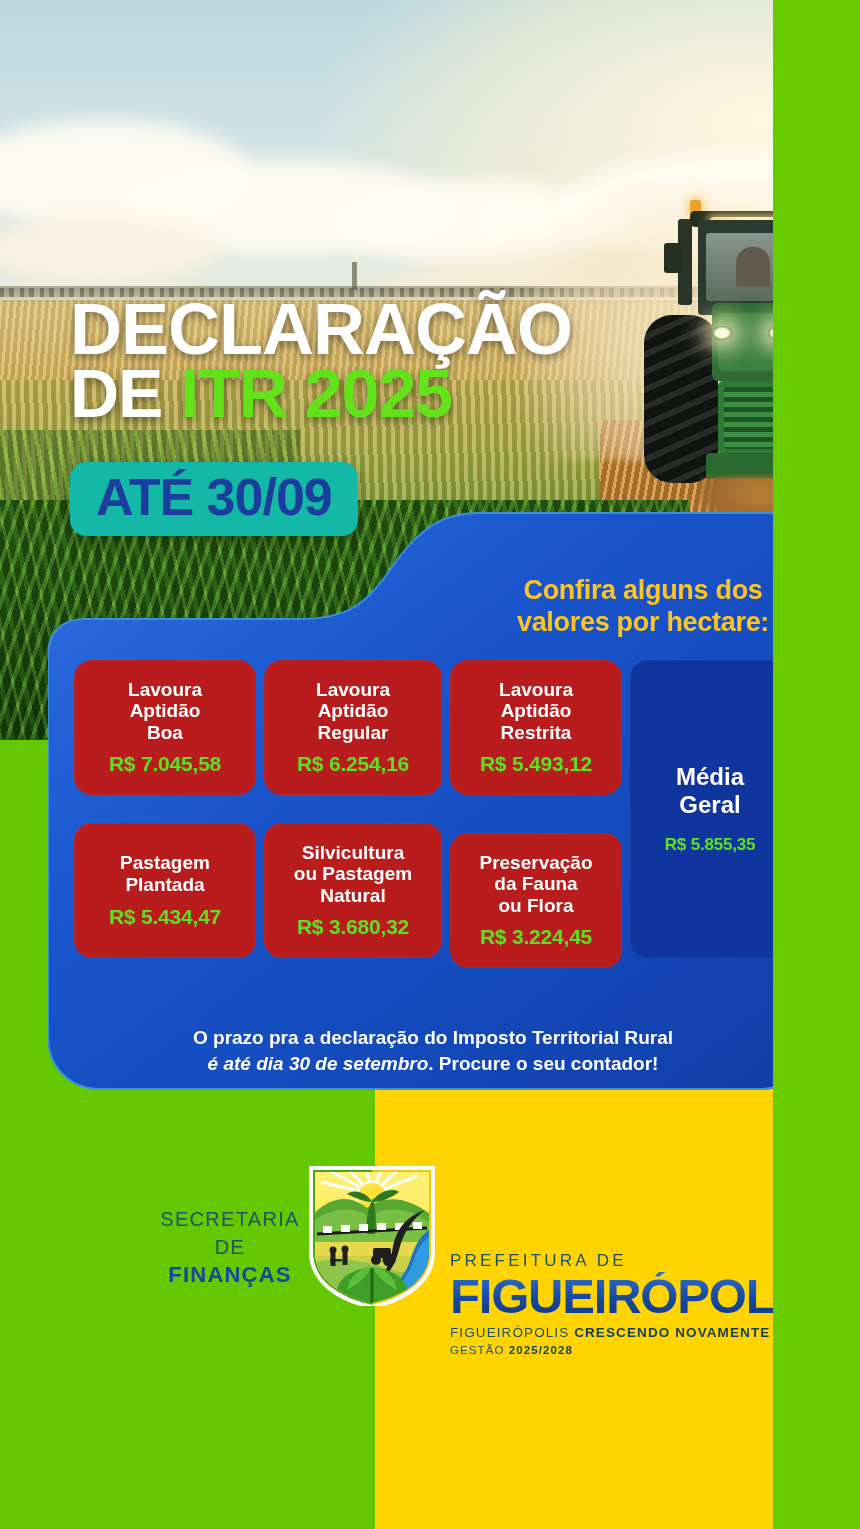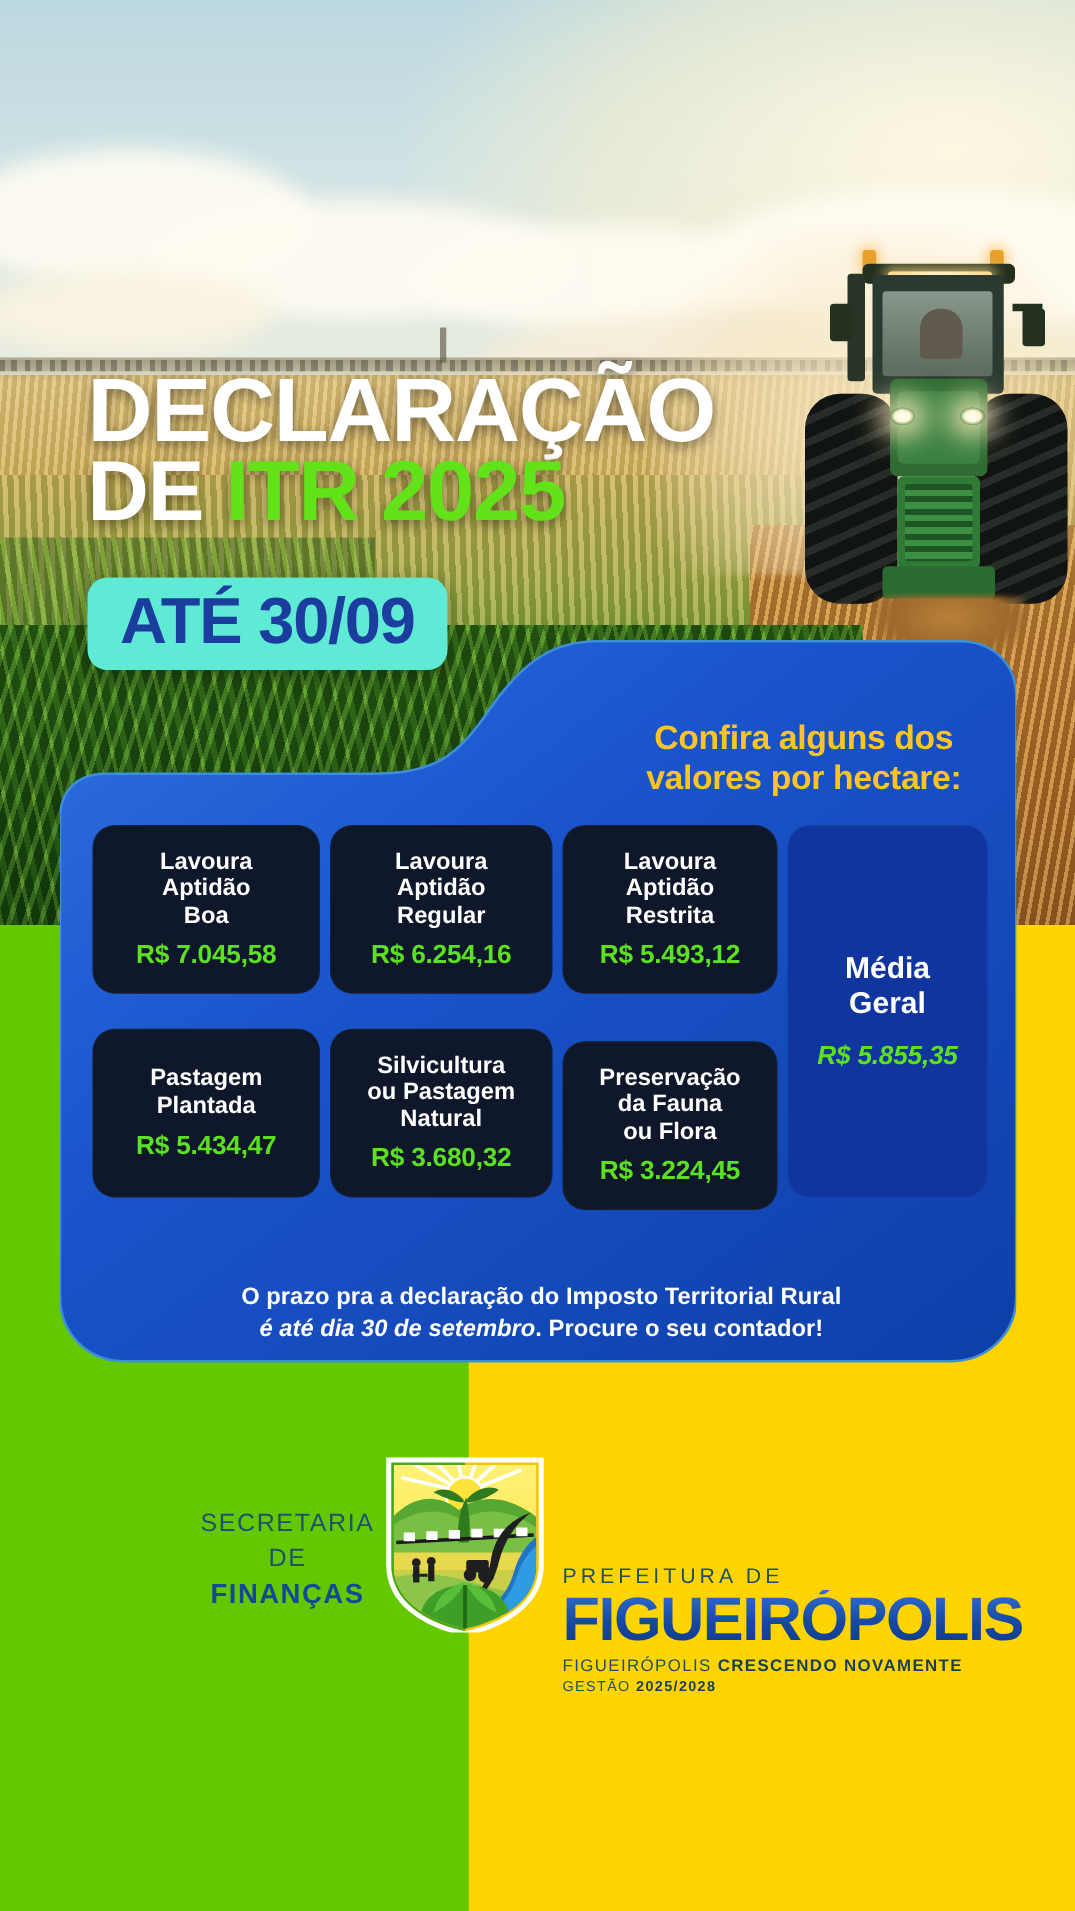--- a/index.html
+++ b/index.html
@@ -1,21 +1,21 @@
 <!DOCTYPE html>
 <html><head>
 <meta charset="utf-8">
 <style>
   html,body{margin:0;padding:0;}
   body{
     width:860px;height:1529px;overflow:hidden;
     font-family:"Liberation Sans","DejaVu Sans",sans-serif;
     background:#66cc00;
   }
-  .poster{position:relative;width:860px;height:1529px;overflow:hidden;}
+  .poster{position:relative;width:773px;height:1529px;overflow:hidden;}
 
   
   .bg-green{position:absolute;left:0;top:735px;width:375px;height:794px;background:#64c800;}
   .bg-yellow{position:absolute;left:375px;top:735px;width:485px;height:794px;background:#ffd400;}
 
   
   .hero{position:absolute;left:0;top:0;width:860px;height:740px;overflow:hidden;}
   .sky{position:absolute;inset:0;
     background:
       radial-gradient(ellipse 620px 330px at 760px 120px, rgba(255,248,225,.98) 0%, rgba(255,243,205,.5) 45%, rgba(255,255,255,0) 72%),
@@ -96,47 +96,47 @@
   .tr-soil{position:absolute;left:60px;top:282px;width:120px;height:48px;
     background:radial-gradient(ellipse at 50% 35%, #b9803a 0%, #9c6a2c 55%, rgba(150,100,40,0) 85%);filter:blur(2px);}
 
   
   .headline{position:absolute;left:70px;top:296px;z-index:6;}
   .hl-line{font-weight:900;letter-spacing:-1px;line-height:.92;
     font-size:72px;color:#ffffff;text-shadow:0 3px 10px rgba(0,0,0,.45);}
   .hl-line2{font-size:68px;}
   .hl-green{color:#62e219;}
   .badge{position:absolute;left:70px;top:462px;z-index:6;
-    background:#5eead4;border-radius:16px;padding:9px 26px 13px 26px;
+    background:#14b8a6;border-radius:16px;padding:9px 26px 13px 26px;
     box-shadow:0 4px 14px rgba(0,0,0,.3);}
   .badge span{font-size:52px;font-weight:900;color:#1b3e9e;letter-spacing:-1px;line-height:1;}
 
   
   .bluecard{position:absolute;left:48px;top:505px;width:765px;height:590px;z-index:8;}
   .bluecard svg{position:absolute;inset:0;width:100%;height:100%;}
   .card-inner{position:absolute;inset:0;}
 
   .card-title{position:absolute;left:430px;top:70px;width:330px;text-align:center;
     color:#fcc424;font-size:27px;font-weight:900;line-height:1.18;letter-spacing:-.3px;}
 
-  .tile{position:absolute;background:#0f172a;border-radius:18px;
+  .tile{position:absolute;background:#b91c1c;border-radius:18px;
     display:flex;flex-direction:column;align-items:center;justify-content:center;
     box-shadow:inset 0 0 0 1px rgba(255,255,255,.04);}
   .tile .t-name{color:#ffffff;font-size:19px;font-weight:800;line-height:1.14;text-align:center;}
   .tile .t-val{color:#5ce022;font-size:21px;font-weight:900;margin-top:9px;letter-spacing:-.2px;}
 
   .t1{left:26px;top:155px;width:182px;height:135px;}
   .t2{left:216px;top:155px;width:178px;height:135px;}
   .t3{left:402px;top:155px;width:172px;height:135px;}
   .t4{left:26px;top:318px;width:182px;height:135px;}
   .t5{left:216px;top:318px;width:178px;height:135px;}
   .t6{left:402px;top:328px;width:172px;height:135px;}
   .tbig{left:582px;top:155px;width:160px;height:298px;background:#10359e;}
   .tbig .t-name{font-size:24px;line-height:1.18;}
-  .tbig .t-val{font-size:21px;margin-top:16px;font-style:italic;}
+  .tbig .t-val{font-size:17px;margin-top:16px;}
 
   .card-note{position:absolute;left:40px;top:492px;width:690px;text-align:center;
     color:#ffffff;font-size:19px;font-weight:700;line-height:1.35;margin-top:28px;}
   .card-note i{font-style:italic;font-weight:900;}
 
   
   .footer{position:absolute;left:0;top:1160px;width:860px;height:150px;z-index:9;}
   .sec{position:absolute;left:150px;top:1205px;width:160px;text-align:center;z-index:10;}
   .sec .s1{color:#20536b;font-size:20px;font-weight:400;letter-spacing:1.3px;line-height:1.4;}
   .sec .s2{color:#15489c;font-size:22px;font-weight:800;letter-spacing:1.2px;line-height:1.25;}

